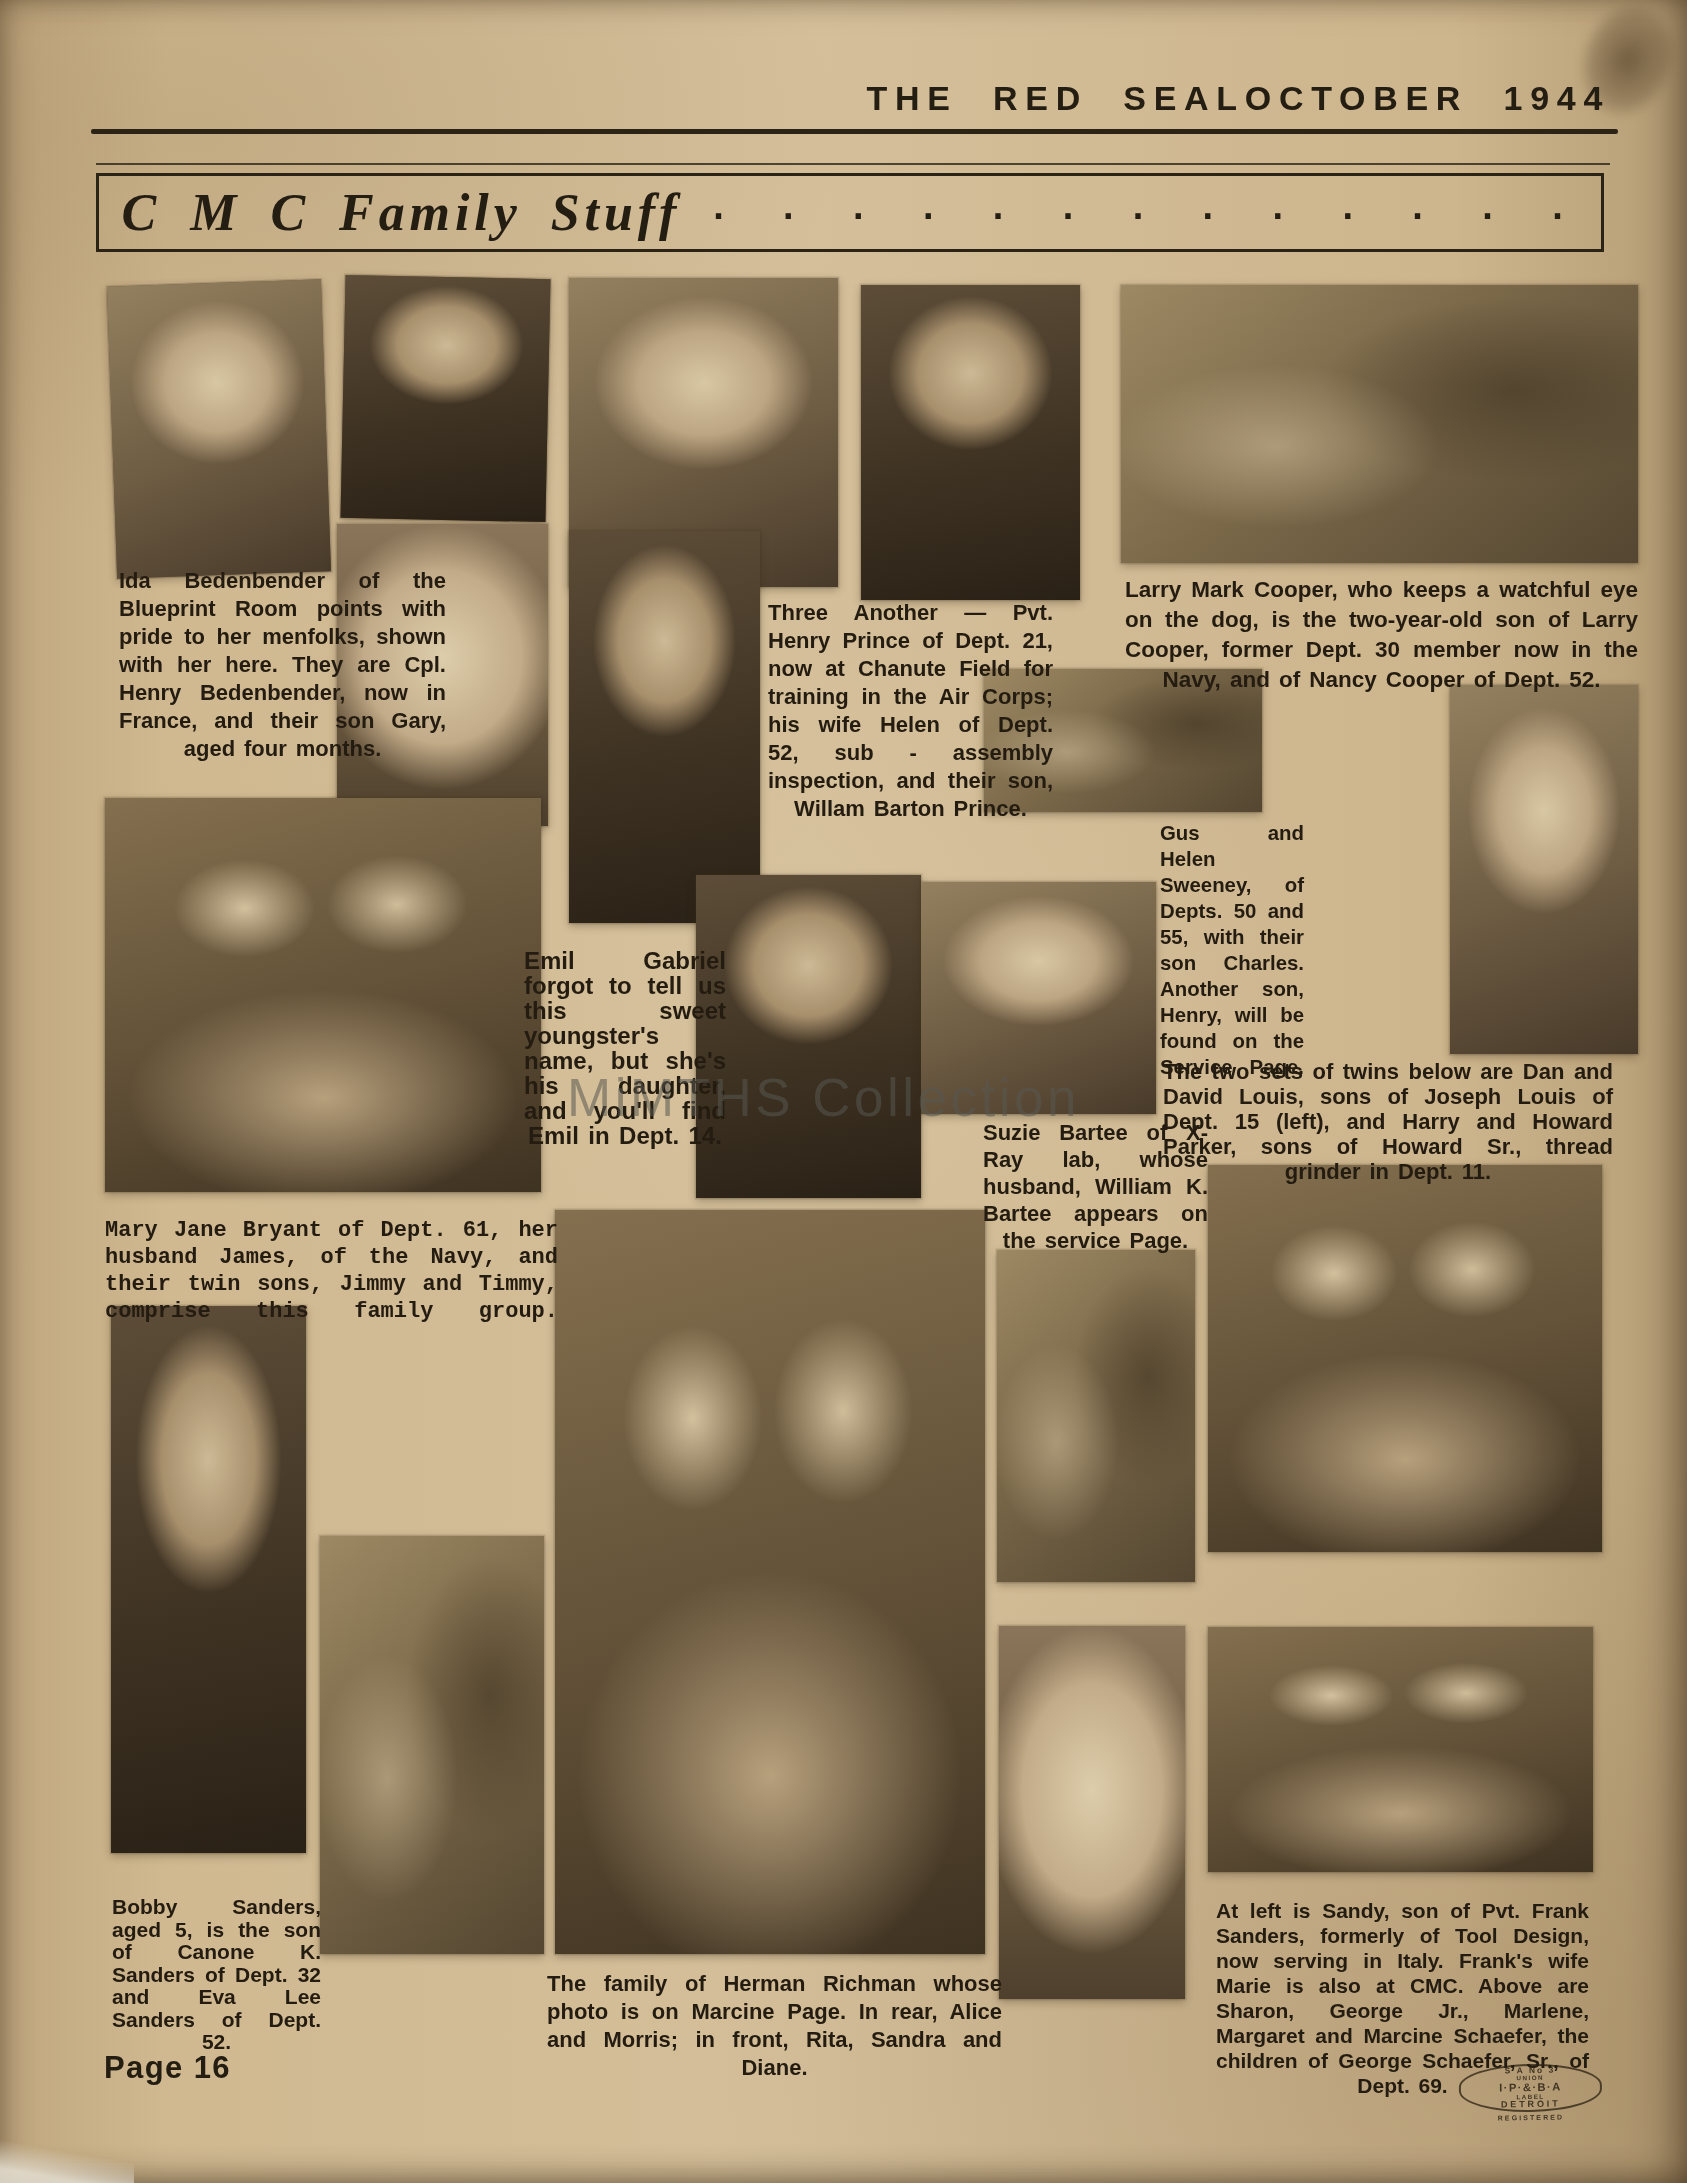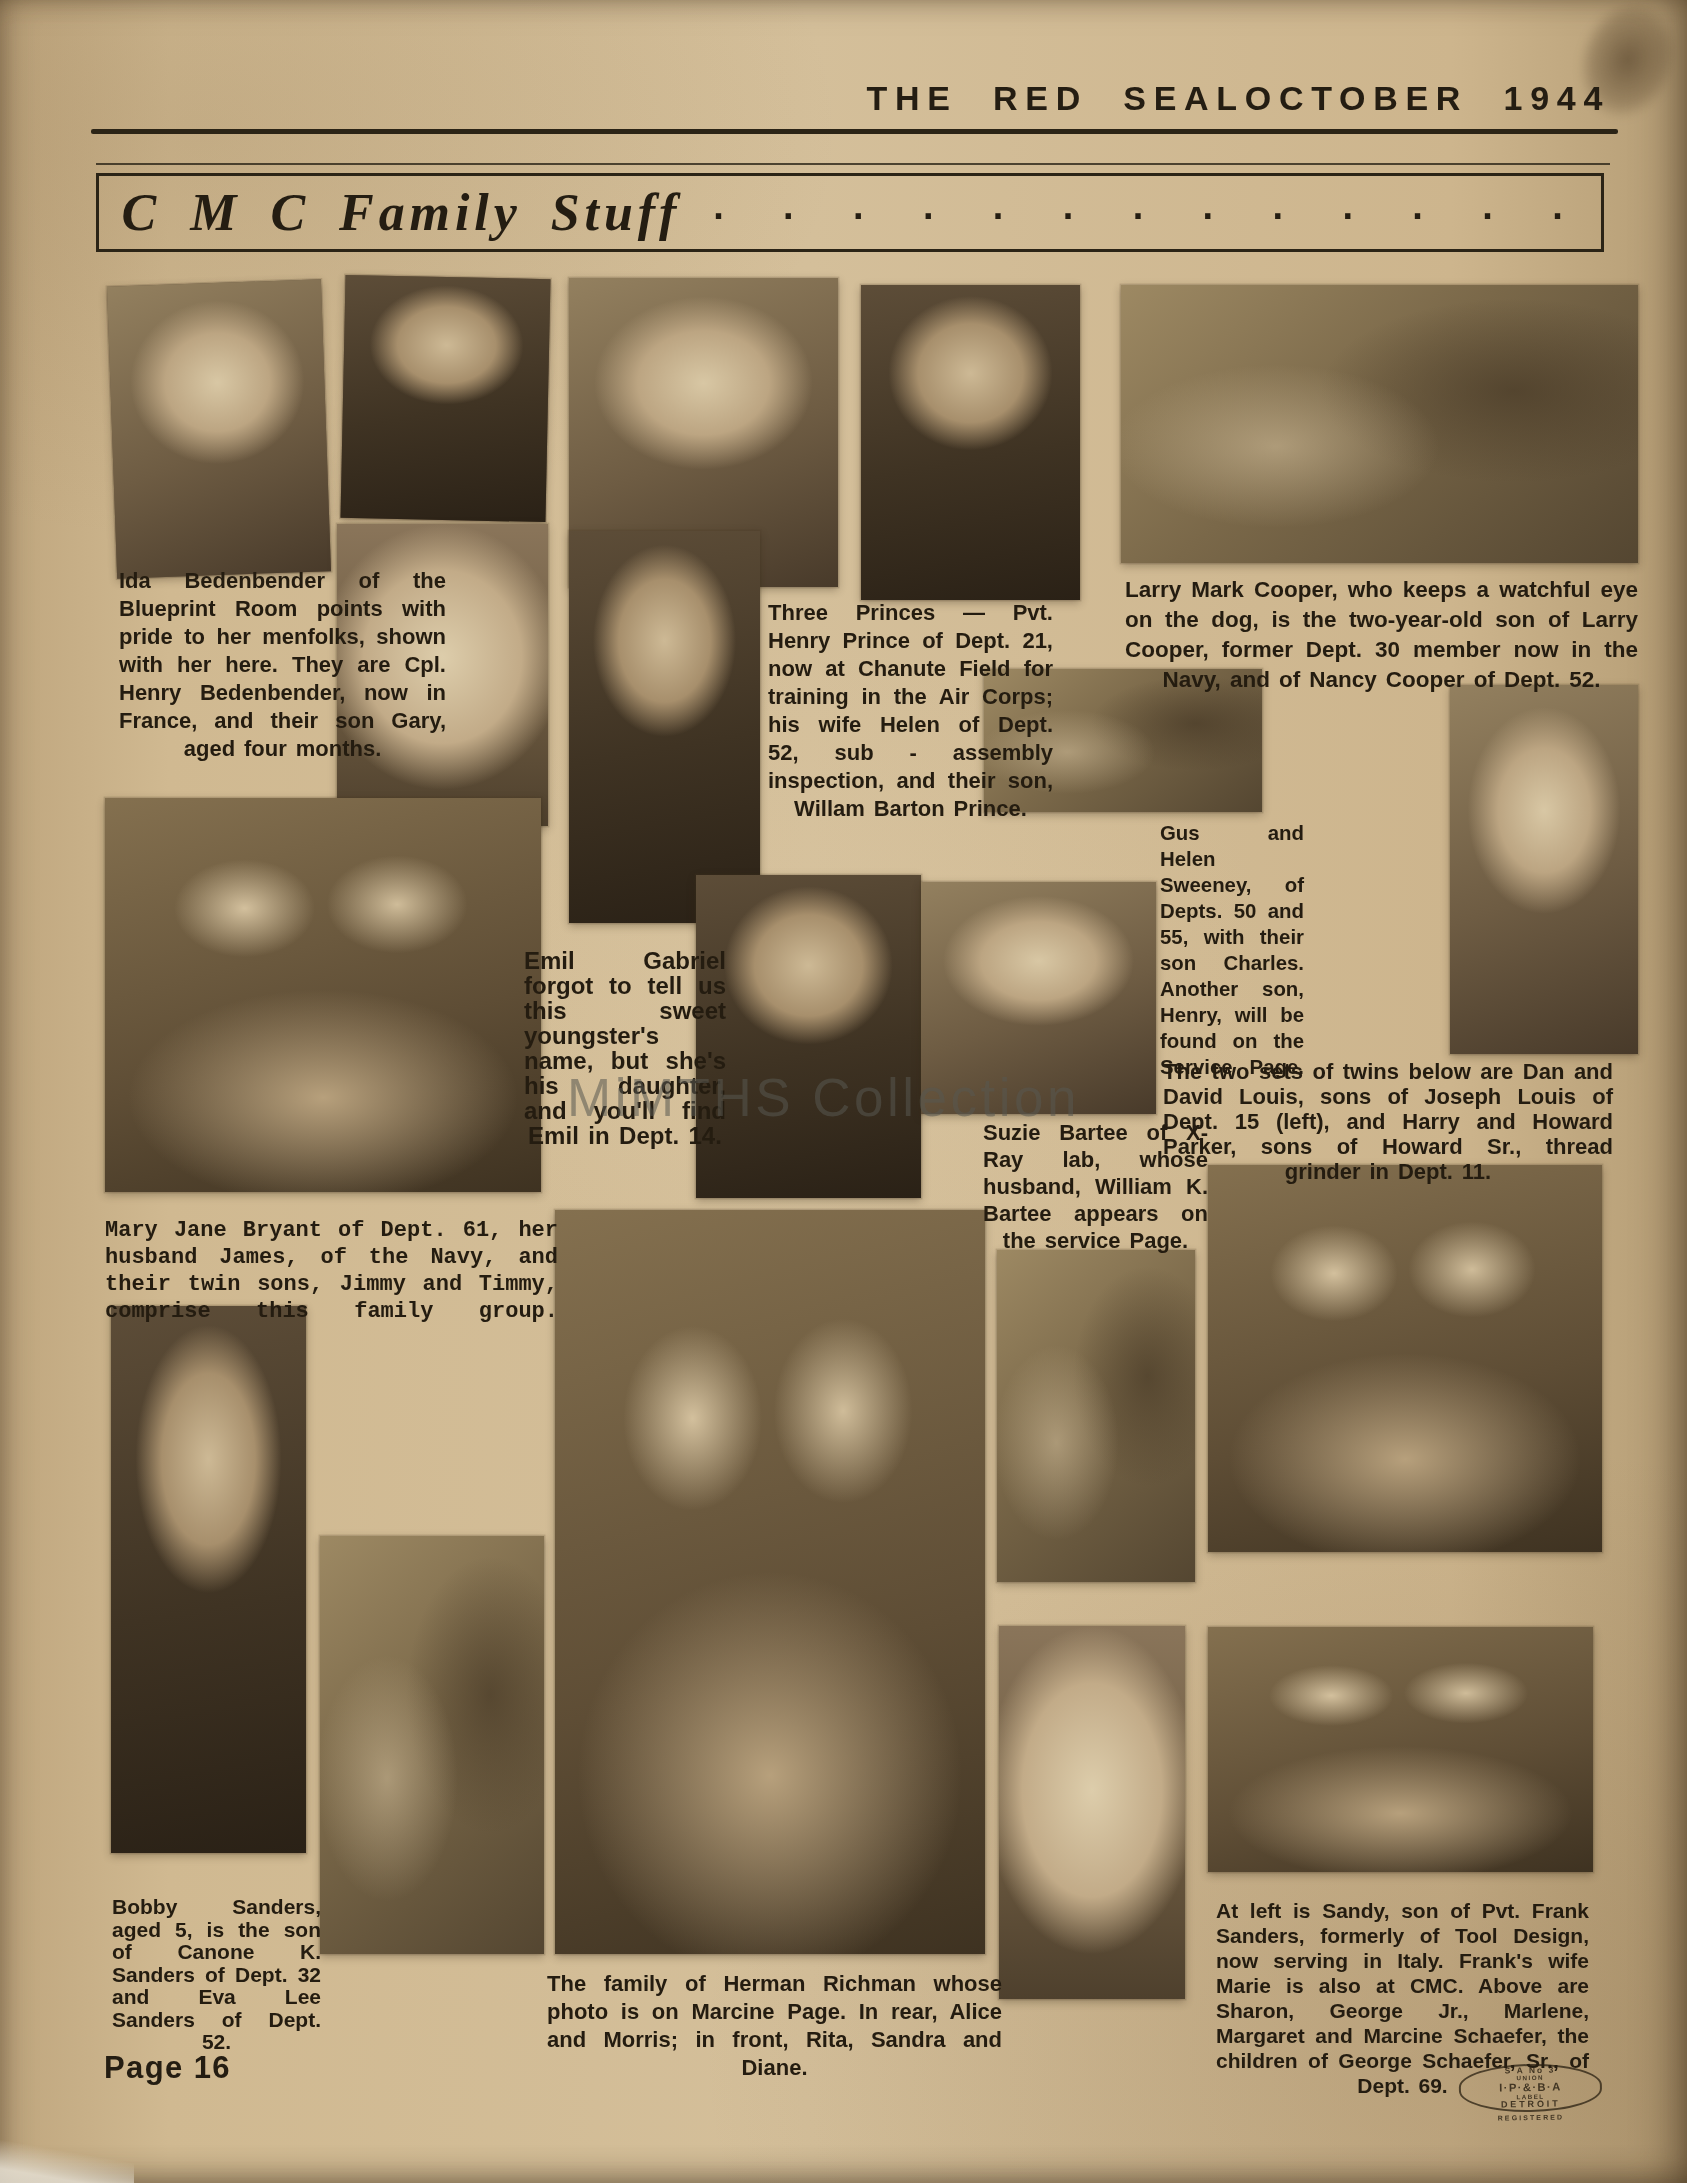--- a/index.html
+++ b/index.html
@@ -115,21 +115,21 @@
   <div class="photo ph-portrait-light" style="left:921px;top:882px;width:235px;height:232px;" title="Suzie Bartee portrait"></div>
   <div class="photo ph-outdoor" style="left:997px;top:1250px;width:198px;height:332px;" title="Dan and David Louis twins"></div>
   <div class="photo ph-group" style="left:1208px;top:1165px;width:394px;height:387px;" title="Harry and Howard Parker twins"></div>
   <div class="photo ph-portrait-dark" style="left:111px;top:1306px;width:195px;height:547px;" title="Bobby Sanders"></div>
   <div class="photo ph-outdoor" style="left:320px;top:1536px;width:224px;height:418px;" title="Mrs. Rachel Proust"></div>
   <div class="photo ph-group" style="left:555px;top:1210px;width:430px;height:744px;" title="Herman Richman family"></div>
   <div class="photo ph-baby" style="left:999px;top:1626px;width:186px;height:373px;" title="Sandy Sanders"></div>
   <div class="photo ph-group" style="left:1208px;top:1627px;width:385px;height:245px;" title="Schaefer children"></div>
 
   <div class="caption last-center" style="left:119px;top:567px;width:327px;font-size:22px;line-height:28px;">Ida Bedenbender of the Blueprint Room points with pride to her menfolks, shown with her here. They are Cpl. Henry Bedenbender, now in France, and their son Gary, aged four months.</div>
-  <div class="caption last-center" style="left:768px;top:599px;width:285px;font-size:22px;line-height:28px;">Three Princes — Pvt. Henry Prince of Dept. 21, now at Chanute Field for training in the Air Corps; his wife Helen of Dept. 52, sub - assembly inspection, and their son, Willam Barton Prince.</div>
+  <div class="caption last-center" style="left:768px;top:599px;width:285px;font-size:22px;line-height:28px;">Three Another — Pvt. Henry Prince of Dept. 21, now at Chanute Field for training in the Air Corps; his wife Helen of Dept. 52, sub - assembly inspection, and their son, Willam Barton Prince.</div>
   <div class="caption last-center" style="left:1125px;top:575px;width:513px;font-size:22.5px;line-height:30px;">Larry Mark Cooper, who keeps a watchful eye on the dog, is the two-year-old son of Larry Cooper, former Dept. 30 member now in the Navy, and of Nancy Cooper of Dept. 52.</div>
   <div class="caption last-justify" style="left:1160px;top:820px;width:144px;font-size:20.4px;line-height:26px;">Gus and Helen Sweeney, of Depts. 50 and 55, with their son Charles. Another son, Henry, will be found on the Service Page.</div>
   <div class="caption last-center" style="left:524px;top:948px;width:202px;font-size:24px;line-height:25px;">Emil Gabriel forgot to tell us this sweet youngster's name, but she's his daughter, and you'll find Emil in Dept. 14.</div>
   <div class="caption last-center" style="left:983px;top:1119px;width:225px;font-size:22px;line-height:27px;">Suzie Bartee of X-Ray lab, whose husband, William K. Bartee appears on the service Page.</div>
   <div class="caption last-center" style="left:1163px;top:1059px;width:450px;font-size:22px;line-height:25px;">The two sets of twins below are Dan and David Louis, sons of Joseph Louis of Dept. 15 (left), and Harry and Howard Parker, sons of Howard Sr., thread grinder in Dept. 11.</div>
   <div class="caption last-justify" style="left:105px;top:1217px;width:453px;font-size:22px;line-height:27px;font-family:Liberation Mono, monospace;">Mary Jane Bryant of Dept. 61, her husband James, of the Navy, and their twin sons, Jimmy and Timmy, comprise this family group.</div>
   <div class="caption last-center" style="left:112px;top:1896px;width:209px;font-size:21px;line-height:22.5px;">Bobby Sanders, aged 5, is the son of Canone K. Sanders of Dept. 32 and Eva Lee Sanders of Dept. 52.</div>
   <div class="caption last-center" style="left:547px;top:1970px;width:455px;font-size:22px;line-height:28px;">The family of Herman Richman whose photo is on Marcine Page. In rear, Alice and Morris; in front, Rita, Sandra and Diane.</div>
   <div class="caption last-center" style="left:1216px;top:1898px;width:373px;font-size:21px;line-height:25px;">At left is Sandy, son of Pvt. Frank Sanders, formerly of Tool Design, now serving in Italy. Frank's wife Marie is also at CMC. Above are Sharon, George Jr., Marlene, Margaret and Marcine Schaefer, the children of George Schaefer, Sr., of Dept. 69.</div>
 

